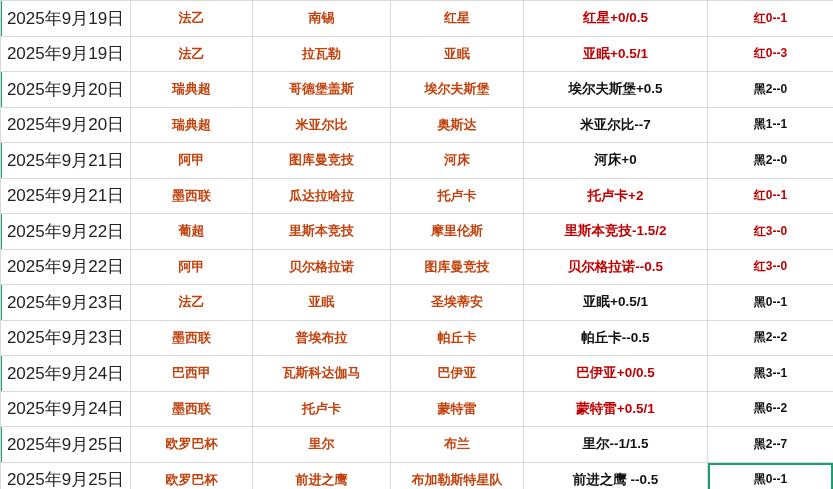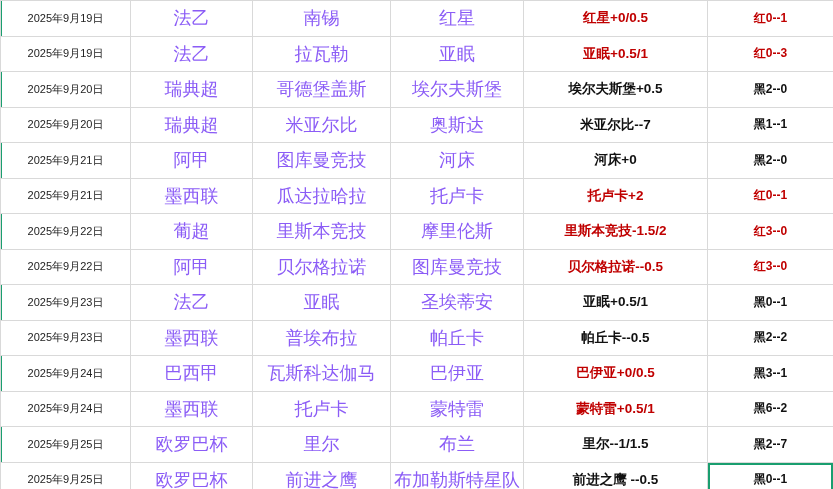--- a/index.html
+++ b/index.html
@@ -28,30 +28,30 @@
     white-space: nowrap;
   }
   col.c-date { width: 130px; }
   col.c-league { width: 122px; }
   col.c-home { width: 138px; }
   col.c-away { width: 133px; }
   col.c-handicap { width: 184px; }
   col.c-result { width: 126px; }
 
   td.cell-date {
-    font-size: 11px;
+    font-size: 17px;
     color: #222222;
     font-weight: normal;
   }
   td.cell-league,
   td.cell-home,
   td.cell-away {
-    font-size: 18px;
-    color: #8b5cf6;
-    font-weight: normal;
+    font-size: 13px;
+    color: #c2410c;
+    font-weight: bold;
   }
   td.cell-handicap {
     font-size: 13.5px;
     font-weight: bold;
   }
   td.cell-result {
     font-size: 12px;
     font-weight: bold;
   }
   .hc-red { color: #c00000; }

